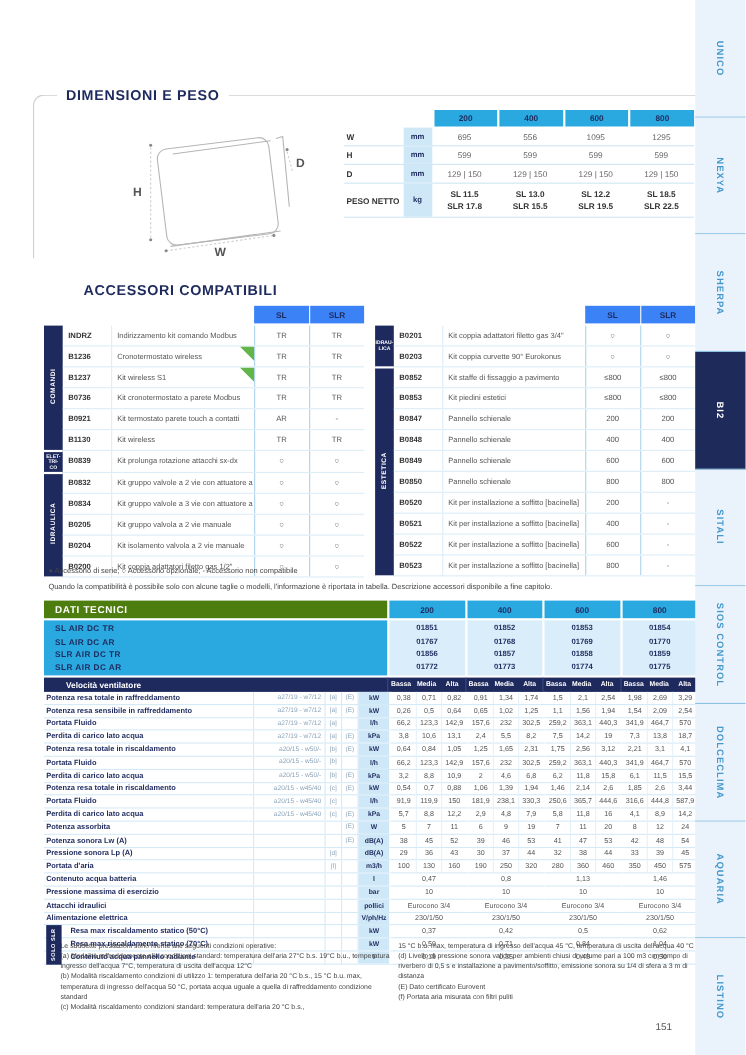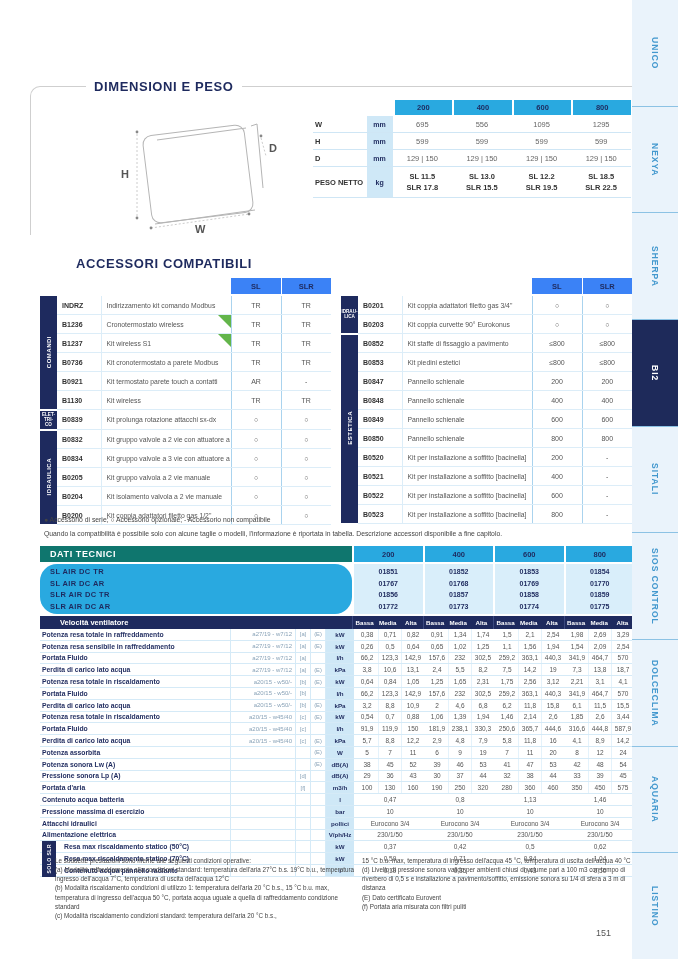--- a/index.html
+++ b/index.html
@@ -12,21 +12,21 @@
             border-bottom:1px solid #8cc2e4;}
   .side-tab:last-child{border-bottom:none;}
   .side-tab span{writing-mode:vertical-rl;font-size:8.5px;font-weight:bold;letter-spacing:1px;color:#4398ce;}
   .side-tab.active{background:#1e2a5a;}
   .side-tab.active span{color:#fff;}
 
   
   .dim-frame{position:absolute;left:30px;top:86px;width:602px;height:148px;
              border-left:1px solid #cfcfcf;border-top:1px solid #cfcfcf;border-top-left-radius:10px;}
   .sec-title{position:absolute;font-size:13px;font-weight:bold;color:#1e2a5e;letter-spacing:.6px;margin:0;}
-  .dim-title{left:52px;top:79px;background:#fff;padding:0 8px;margin-left:34px;}
+  .dim-title{left:52px;top:79px;background:#fff;padding:0 8px;}
   .acc-title{left:32px;top:256px;margin-left:44px;}
 
   
   .draw{position:absolute;left:85px;top:100px;}
 
   
   .dim-table{position:absolute;left:313px;top:100px;width:318px;font-size:7.5px;}
   .dim-row{display:flex;align-items:stretch;}
   .dim-row.body{border-bottom:1px solid #cfe6f5;}
   .dim-c{display:flex;align-items:center;justify-content:center;}
@@ -54,26 +54,26 @@
   td.acc-val{text-align:center;color:#555;font-size:7px;border-left:1px solid #aad3ee;}
   .badge{position:absolute;right:0;top:0;width:0;height:0;
          border-left:13px solid transparent;border-top:13px solid #63b54a;}
 
   .legend{position:absolute;left:44px;top:516px;font-size:6.8px;color:#444;margin:0;}
   .note{position:absolute;left:44px;top:530px;width:586px;font-size:6.8px;color:#444;margin:0;}
 
   
   .tech{position:absolute;left:40px;top:546px;width:594px;}
   .t-headrow{display:flex;height:16px;}
-  .t-title{width:312px;background:#0f766e;color:#fff;font-weight:bold;font-size:9px;letter-spacing:.6px;
+  .t-title{width:312px;background:#4d7c0f;color:#fff;font-weight:bold;font-size:9px;letter-spacing:.6px;
            display:flex;align-items:center;padding-left:10px;box-sizing:border-box;}
   .t-size{flex:1;margin-left:2px;background:#29a9e0;color:#1e2a5e;font-weight:bold;font-size:7.5px;
           display:flex;align-items:center;justify-content:center;}
   .t-models{display:flex;height:50px;margin-top:2px;}
-  .t-mnames{width:312px;background:#29a9e0;box-sizing:border-box;padding:2px 0 0 10px;border-radius:17px;}
+  .t-mnames{width:312px;background:#29a9e0;box-sizing:border-box;padding:2px 0 0 10px;}
   .t-mnames div{font-size:7.5px;font-weight:bold;color:#1e2a5e;line-height:11.5px;letter-spacing:.4px;}
   .t-mcodes{flex:1;margin-left:2px;background:#d9eefa;text-align:center;padding-top:2px;box-sizing:border-box;}
   .t-mcodes div{font-size:7px;color:#1e2a5e;font-weight:bold;line-height:11.5px;}
   .t-speed{display:flex;height:13px;margin-top:2px;background:#1e2a5e;}
   .t-speedlabel{width:312px;color:#fff;font-weight:bold;font-size:7.5px;display:flex;align-items:center;
                 padding-left:20px;box-sizing:border-box;}
   .t-speedgrp{flex:1;display:flex;border-left:1px solid #3c4a80;}
   .t-speedgrp div{flex:1;color:#fff;font-weight:bold;font-size:6.2px;display:flex;align-items:center;justify-content:center;}
   .trow{display:flex;height:10.8px;border-bottom:1px solid #d5eaf7;align-items:stretch;}
   .c-label{width:190px;font-size:6.8px;font-weight:bold;color:#1e2a5e;padding-left:2px;box-sizing:border-box;

